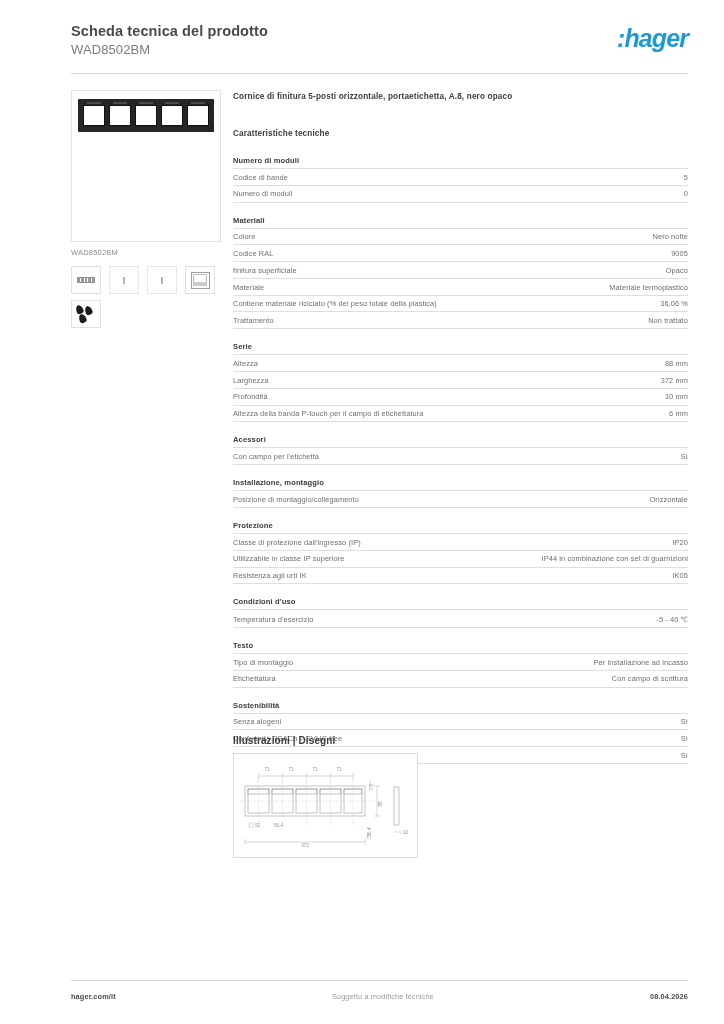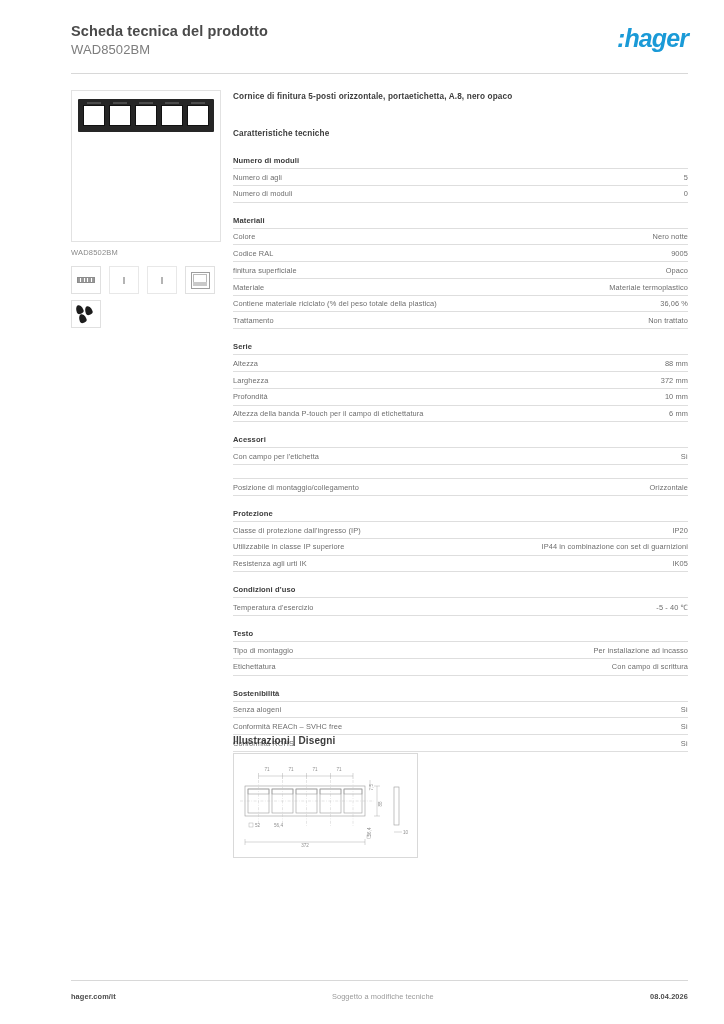--- a/index.html
+++ b/index.html
@@ -327,21 +327,21 @@
     </div>
   </div>
 
   <div class="specs">
     <div class="prod-desc">Cornice di finitura 5-posti orizzontale, portaetichetta, A.8, nero opaco</div>
     <div class="specs-heading">Caratteristiche tecniche</div>
     <div id="groups-container">
         <div class="group">
           <div class="group-title">Numero di moduli</div>
           <div class="row">
-            <span class="rlabel">Numero di agli</span>
+            <span class="rlabel">Codice di bande</span>
             <span class="rvalue">5</span>
           </div>
           <div class="row">
             <span class="rlabel">Numero di moduli</span>
             <span class="rvalue">0</span>
           </div>
         </div>
         <div class="group">
           <div class="group-title">Materiali</div>
           <div class="row">
@@ -389,20 +389,21 @@
           </div>
         </div>
         <div class="group">
           <div class="group-title">Acessori</div>
           <div class="row">
             <span class="rlabel">Con campo per l'etichetta</span>
             <span class="rvalue">Sì</span>
           </div>
         </div>
         <div class="group">
+          <div class="group-title">Installazione, montaggio</div>
           <div class="row">
             <span class="rlabel">Posizione di montaggio/collegamento</span>
             <span class="rvalue">Orizzontale</span>
           </div>
         </div>
         <div class="group">
           <div class="group-title">Protezione</div>
           <div class="row">
             <span class="rlabel">Classe di protezione dall'ingresso (IP)</span>
             <span class="rvalue">IP20</span>

